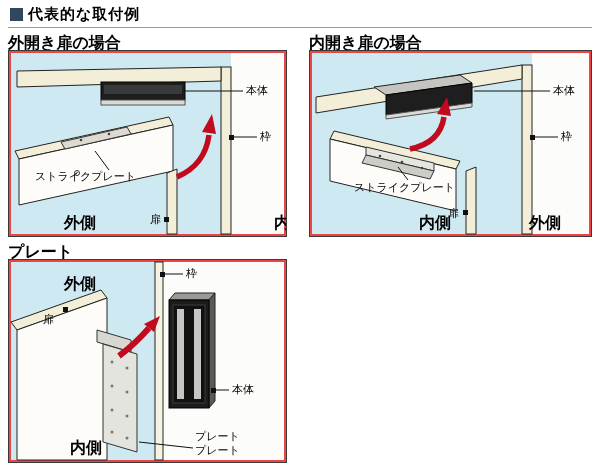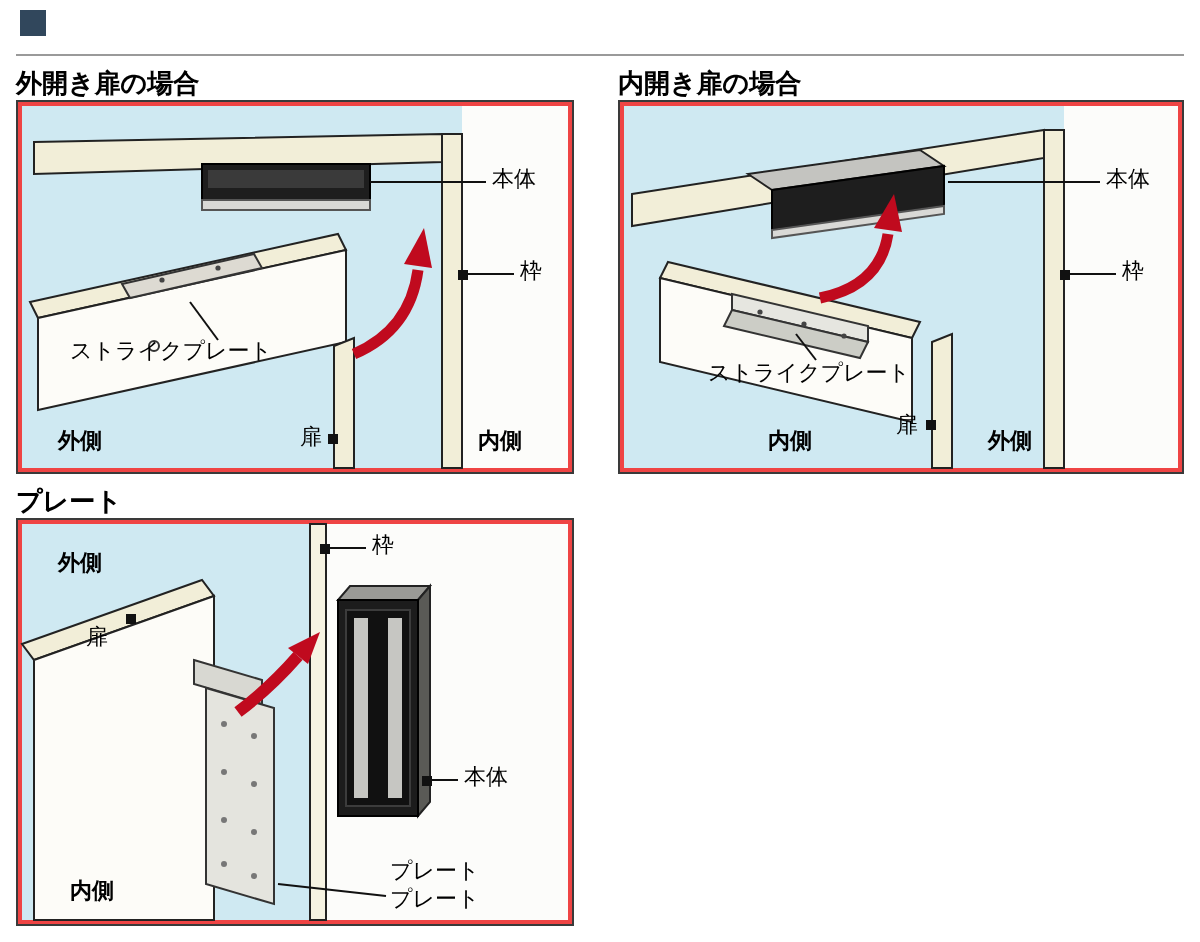--- a/index.html
+++ b/index.html
@@ -6,31 +6,32 @@
   html,body { margin:0; padding:0; }
   body {
     width:600px; height:471px; position:relative; background:#fff;
     font-family:"Liberation Sans","DejaVu Sans",sans-serif; color:#000;
     overflow:hidden;
   }
   .page-title-row { position:absolute; left:10px; top:5px; display:flex; align-items:center; gap:5px; }
   .title-square { width:13px; height:13px; background:#31475c; }
   .page-title { font-size:15px; font-weight:bold; letter-spacing:1px; }
   .title-rule { position:absolute; left:8px; top:27px; width:584px; border-top:1px solid #9a9a9a; }
-  .panel-heading { position:absolute; font-size:13px; font-weight:bold;text-align:center; }
+  .panel-heading { position:absolute; font-size:16px; font-weight:bold;text-align:center; }
   .panel { position:absolute; border:1px solid #3a3a3a; background:#ef4444; overflow:hidden; }
   .panel svg { position:absolute; left:0; top:0; }
   .lbl   { position:absolute; font-size:11px; line-height:1.15; white-space:nowrap; }
-  .lbl-b { position:absolute; font-size:11px; font-weight:bold; white-space:nowrap; }
+  .lbl-b { position:absolute; font-size:16px; font-weight:bold; white-space:nowrap;margin-left:35px; }
 </style>
 </head>
 <body>
 
 <div class="page-title-row">
   <span class="title-square"></span>
+  <span class="page-title">代表的な取付例</span>
 </div>
 <div class="title-rule"></div>
 
 <div class="panel-heading" style="left:8px; top:33px;">外開き扉の場合</div>
 <div class="panel-heading" style="left:309px; top:33px;">内開き扉の場合</div>
 <div class="panel-heading" style="left:8px; top:242px;">プレート</div>
 
 <div class="panel" style="left:8px; top:50px; width:279px; height:187px;">
   <svg width="277" height="185" viewBox="0 0 277 185">
     <rect x="2" y="2" width="273" height="181" fill="#cfe9f2"></rect>

